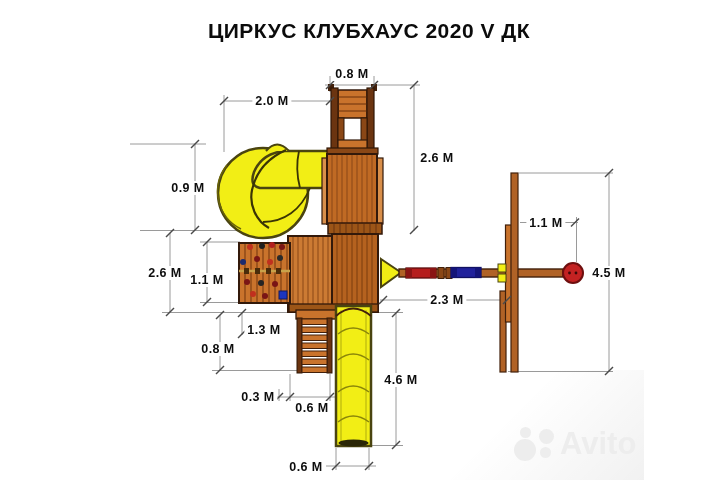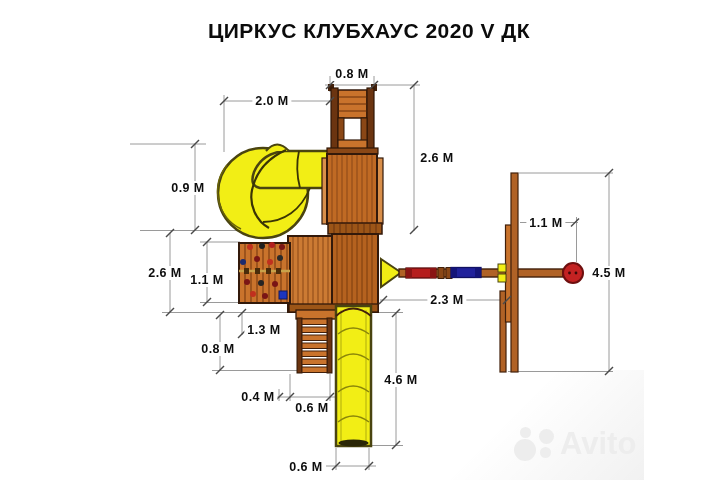--- a/index.html
+++ b/index.html
@@ -278,21 +278,21 @@
   <div class="title">ЦИРКУС КЛУБХАУС 2020 V ДК</div>
 
   <div class="dim" style="left:352px;top:74px">0.8 М</div>
   <div class="dim" style="left:272px;top:101px">2.0 М</div>
   <div class="dim" style="left:437px;top:158px">2.6 М</div>
   <div class="dim" style="left:188px;top:188px">0.9 М</div>
   <div class="dim" style="left:165px;top:273px">2.6 М</div>
   <div class="dim" style="left:207px;top:280px">1.1 М</div>
   <div class="dim" style="left:264px;top:330px">1.3 М</div>
   <div class="dim" style="left:218px;top:349px">0.8 М</div>
-  <div class="dim" style="left:258px;top:397px">0.4 М</div>
+  <div class="dim" style="left:258px;top:397px">0.3 М</div>
   <div class="dim" style="left:312px;top:408px">0.6 М</div>
   <div class="dim" style="left:401px;top:380px">4.6 М</div>
   <div class="dim" style="left:306px;top:467px">0.6 М</div>
   <div class="dim" style="left:447px;top:300px">2.3 М</div>
   <div class="dim" style="left:546px;top:223px">1.1 М</div>
   <div class="dim" style="left:609px;top:273px">4.5 М</div>
 
   <div class="wm-shade"></div>
   <div class="watermark">
     <span class="dot" style="left:8px;top:3px;width:11px;height:11px"></span>

